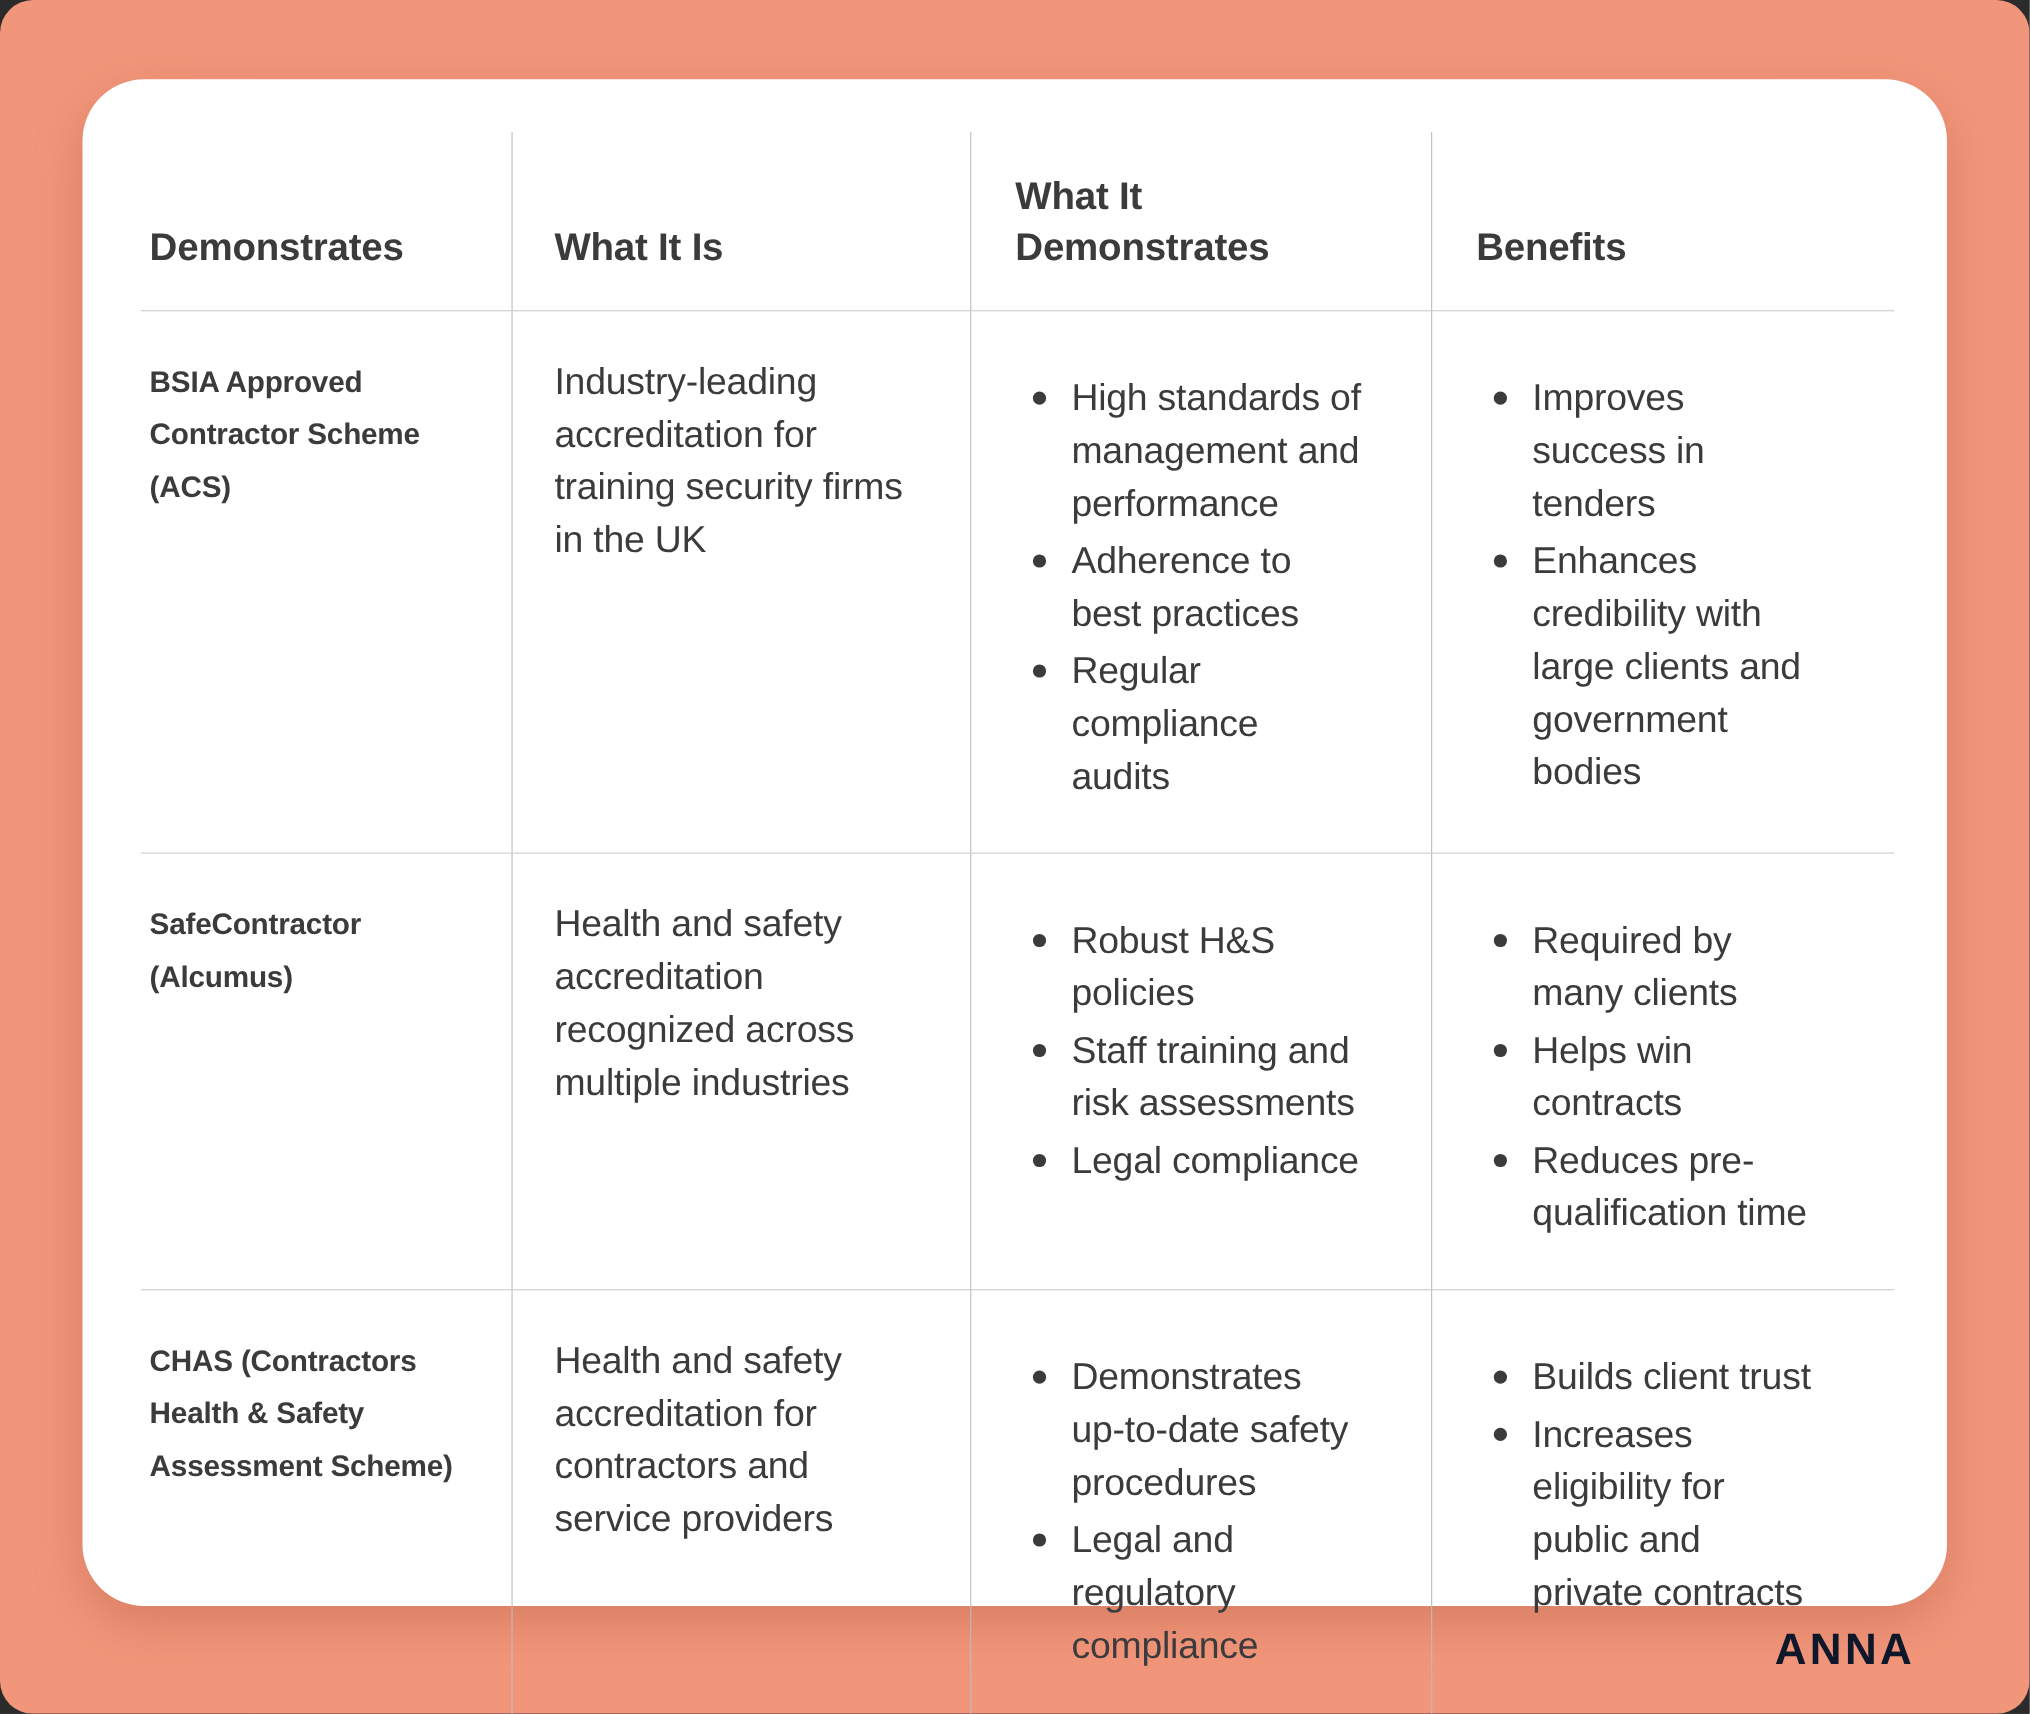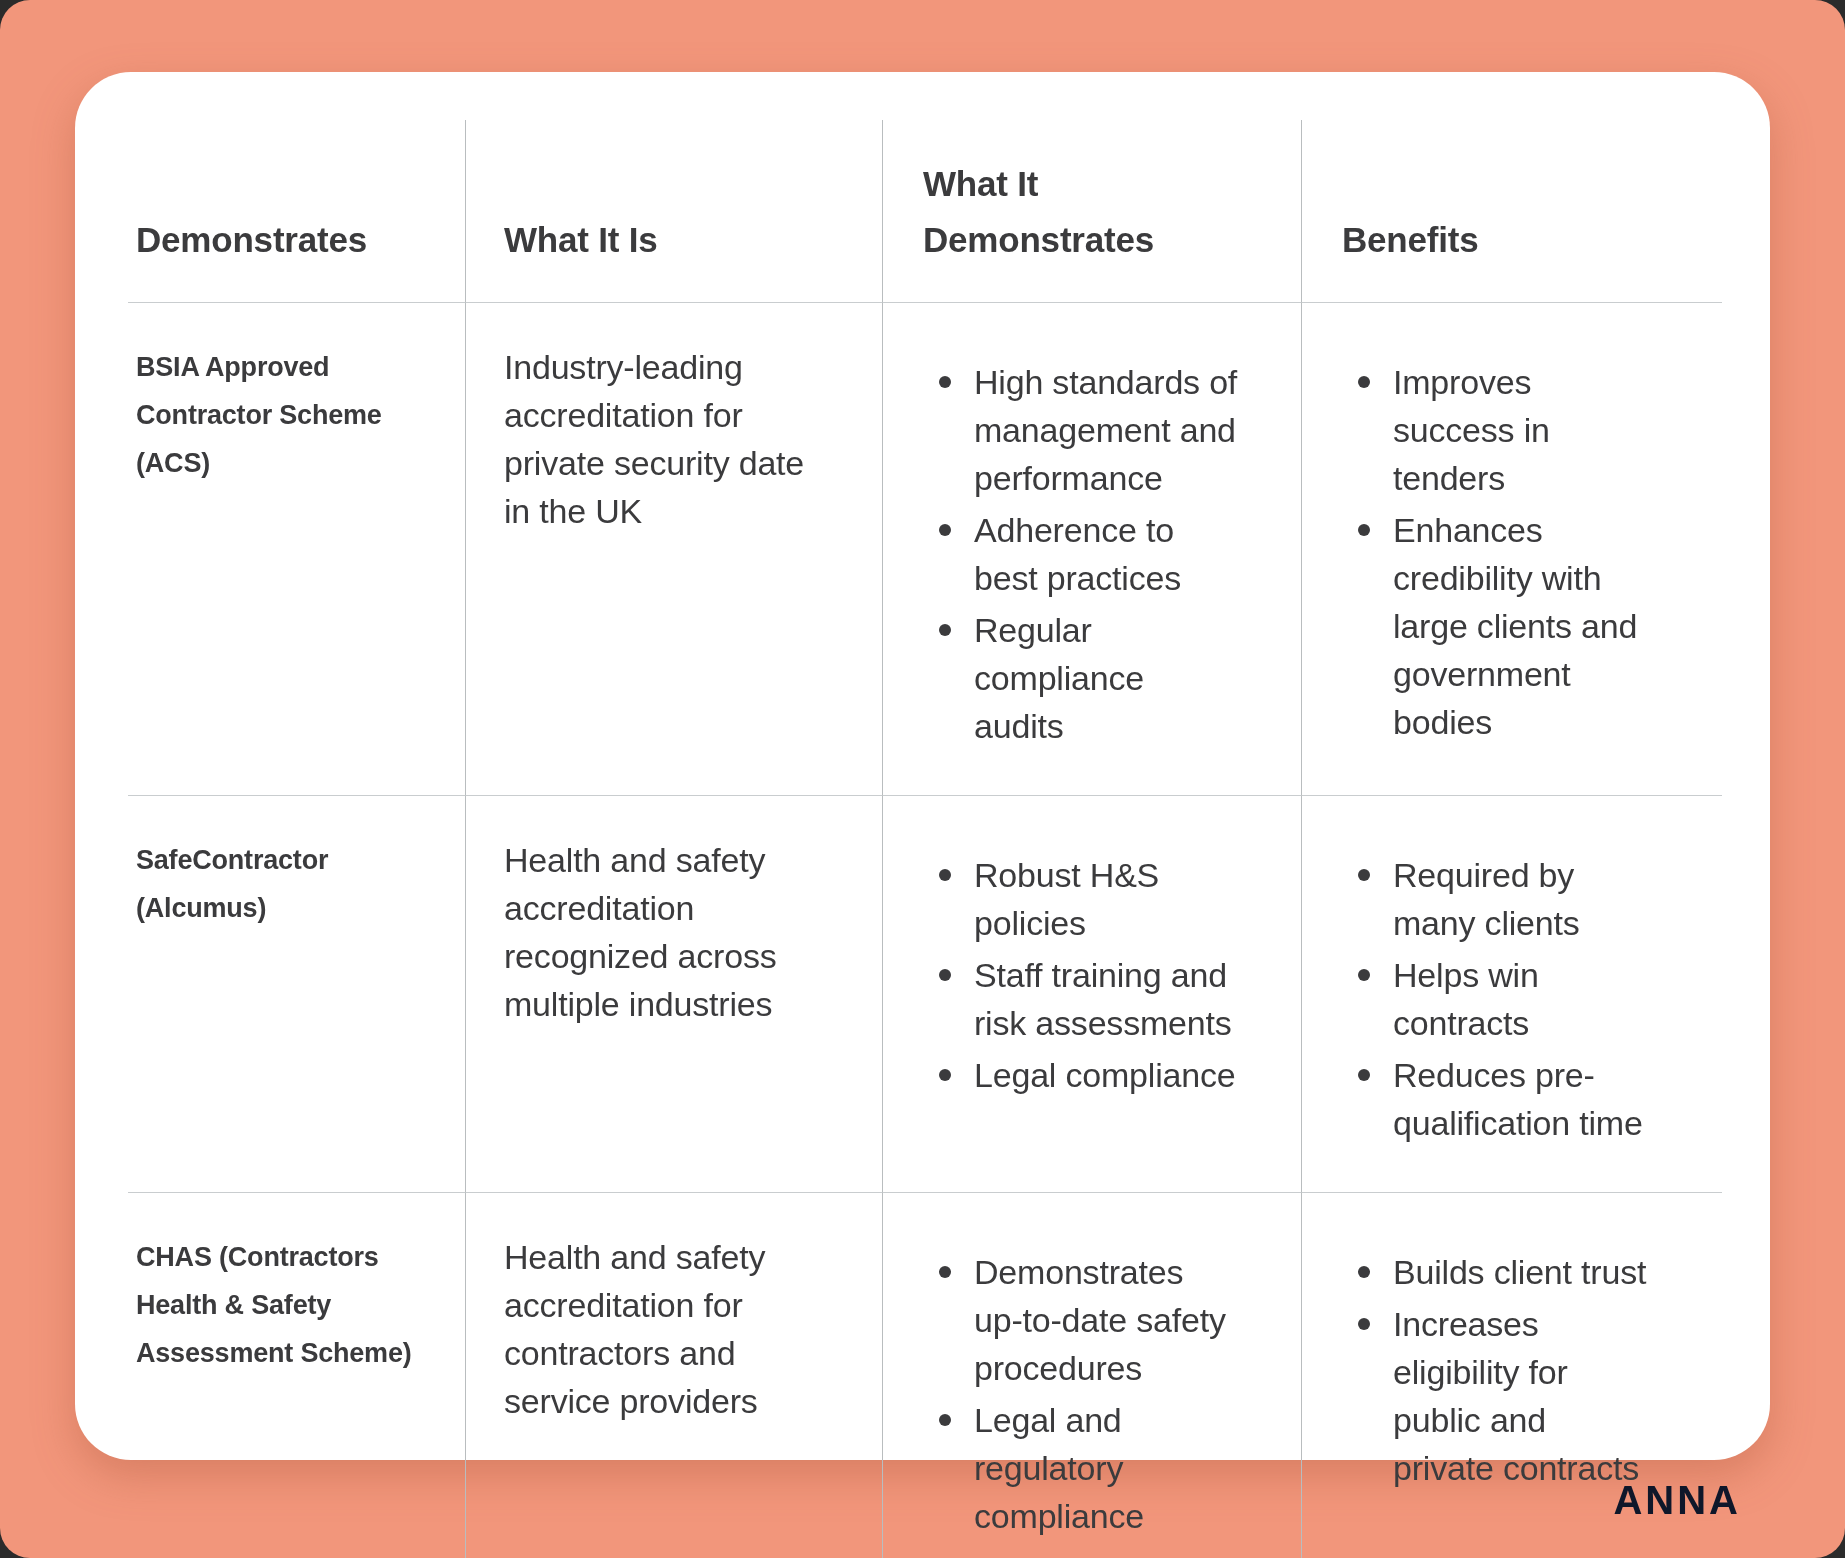--- a/index.html
+++ b/index.html
@@ -25,21 +25,21 @@
     display:grid;
     grid-template-columns:337px 417px 419px 421px;
     color:#3b3b3d;
     font-size:34px;
     line-height:48px;
     letter-spacing:-0.2px;
   }
   .cell{box-sizing:border-box;}
   .hcell{
     display:flex;align-items:flex-end;
-    font-weight:700;font-size:35px;line-height:56px;
+    font-weight:700;font-size:35px;line-height:46px;
     padding:36px 20px 34px 20px;
   }
   .bcell{padding:40px 30px 30px 30px;}
   .c1{padding-left:8px;}
   .c2{border-left:1.5px solid #b9bdbf;padding-left:38px;padding-right:45px;}
   .c3{border-left:1.5px solid #b9bdbf;padding-left:40px;padding-right:45px;}
   .c4{border-left:1.5px solid #b9bdbf;padding-left:40px;padding-right:60px;}
   .rule{border-top:1.5px solid #c9cdcf;}
   .acc{font-weight:700;font-size:27px;}
   ul.bullets{list-style:none;margin:15px;padding:0;}
@@ -79,21 +79,21 @@
           <span>What It Is</span>
         </div>
       <div class="cell hcell c3">
           <span>What It Demonstrates</span>
         </div>
       <div class="cell hcell c4">
           <span>Benefits</span>
         </div>
 
       <div class="cell bcell c1 rule acc"><span>BSIA Approved Contractor Scheme (ACS)</span></div>
-      <div class="cell bcell c2 rule"><span>Industry-leading accreditation for private security date in the UK</span></div>
+      <div class="cell bcell c2 rule"><span>Industry-leading accreditation for training security firms in the UK</span></div>
       <div class="cell bcell c3 rule">
         <ul class="bullets">
           <li>High standards of management and performance</li>
           <li>Adherence to best practices</li>
           <li>Regular compliance audits</li>
         </ul>
       </div>
       <div class="cell bcell c4 rule">
         <ul class="bullets">
           <li>Improves success in tenders</li>

